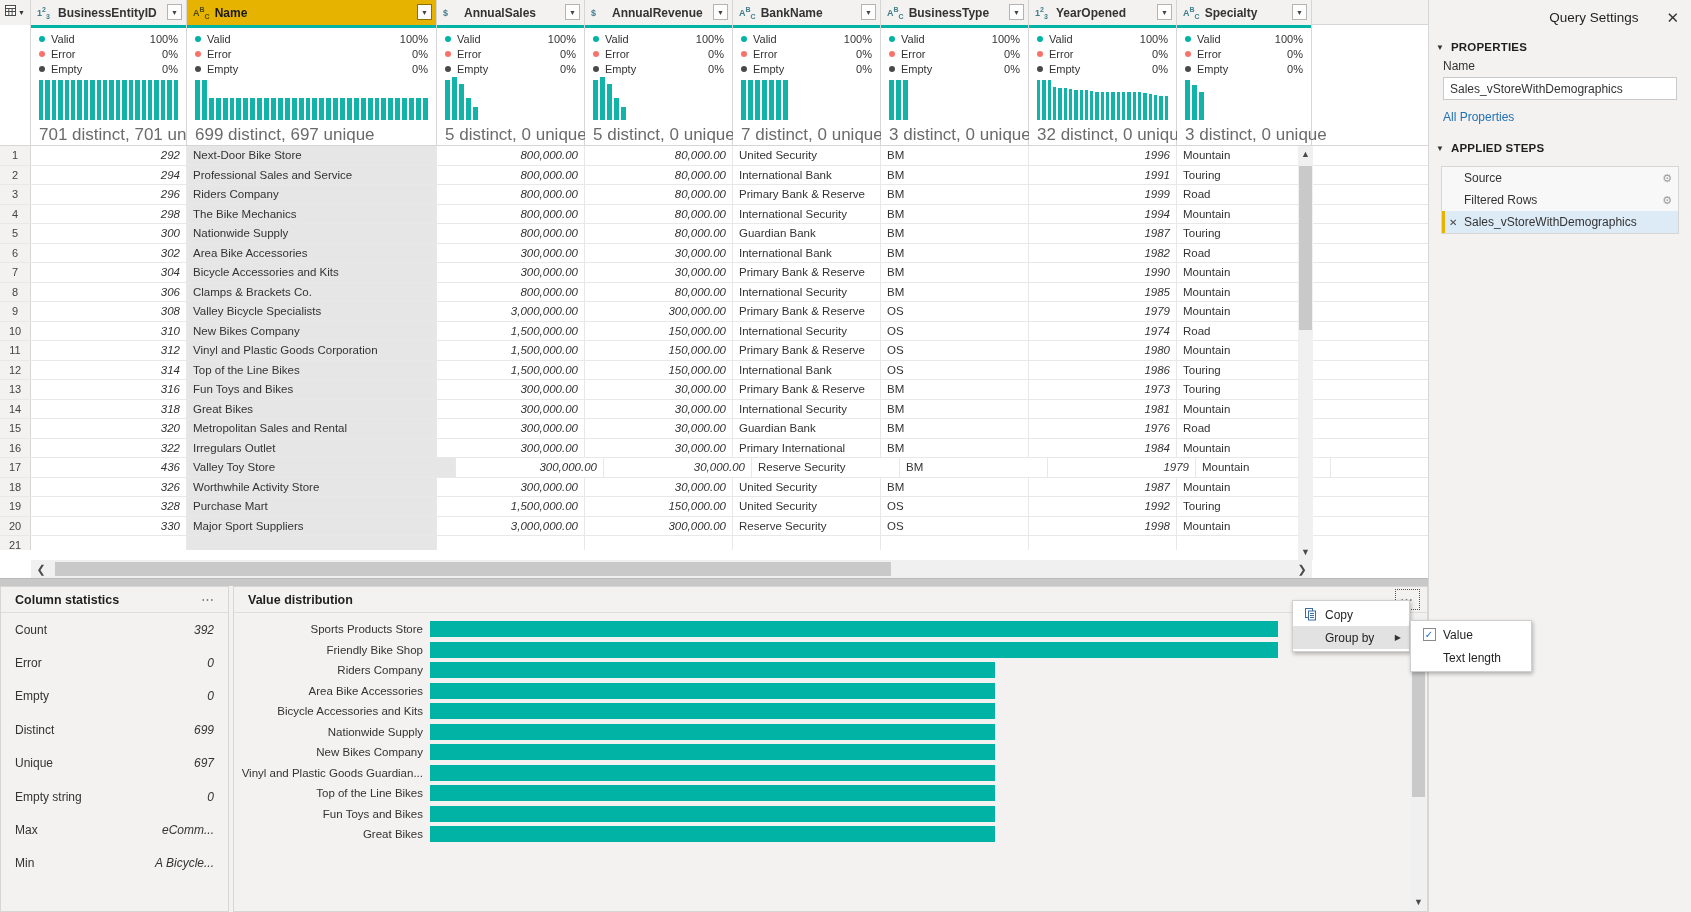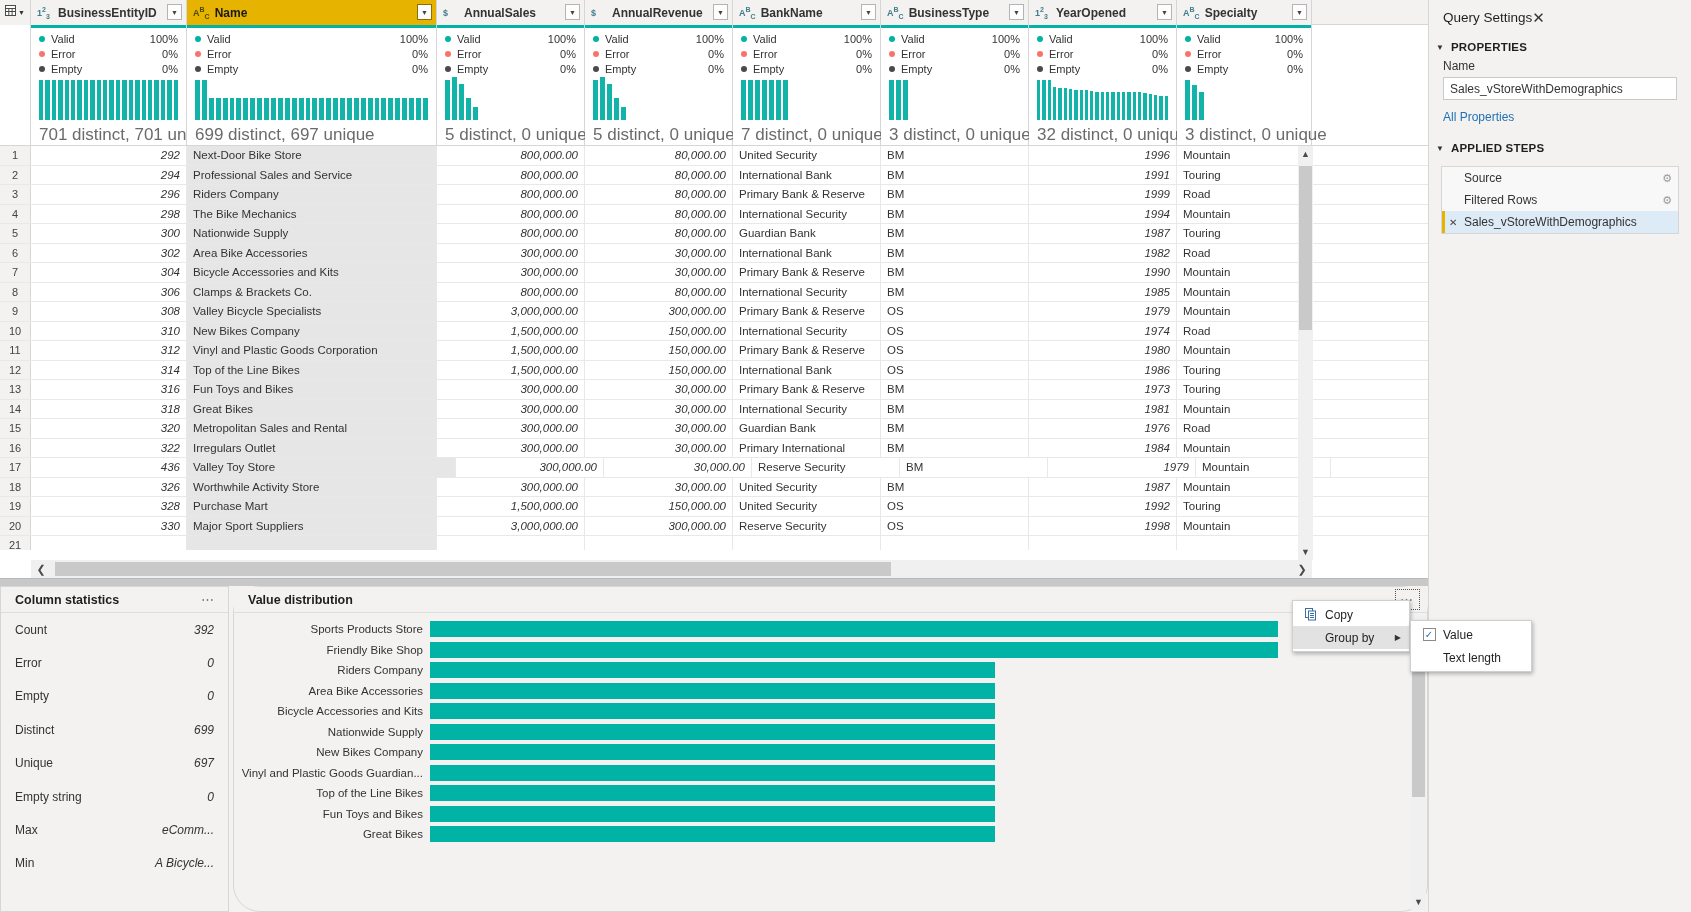--- a/index.html
+++ b/index.html
@@ -98,21 +98,21 @@
   .pane-head {
     height:26px; display:flex; align-items:center; justify-content:space-between;
     padding:0 10px 0 14px; border-bottom:1px solid #ddd; background:#f3f2f1;
   }
   .pane-title { font-weight:bold; font-size:12.5px; color:#1f1f1f; }
   .ellipsis-btn { letter-spacing:2px; color:#555; font-size:13px; padding:0 2px; }
   .stat-row { display:flex; justify-content:space-between; padding:0 14px; height:33.4px; align-items:center; font-size:12px;}
   .stat-label { color:#333; }
   .stat-val { font-style:italic; color:#333; }
 
-  #dist-pane { flex:1; margin-left:4px; position:relative;border-radius:27px; }
+  #dist-pane { flex:1; margin-left:4px; position:relative; }
   .dist-body { position:relative; flex:1; overflow:hidden; padding-top:6px;}
   .bar-row { display:flex; align-items:center; height:20.5px; }
   .bar-label { width:196px; min-width:196px; text-align:right; padding-right:7px; font-size:11.5px; color:#333; white-space:nowrap; overflow:hidden;}
   .bar-fill { height:16px; background:#00b3a4; }
   .dist-vscroll { position:absolute; right:1px; top:27px; bottom:1px; width:15px; background:#f0f0f0; display:flex; flex-direction:column; align-items:center;}
   .dist-vs-thumb { position:absolute; top:18px; left:1px; width:13px; height:165px; background:#c9c9c9; }
 
   
   #ctx-menu {
     position:absolute; left:1292px; top:600px; width:118px;
@@ -127,21 +127,21 @@
   #ctx-sub {
     position:absolute; left:1410px; top:620px; width:122px;
     background:#ffffff; border:1px solid #cfcfcf; box-shadow:1px 2px 4px rgba(0,0,0,.28);
     padding:2px 0; z-index:61;
   }
   .mi .chk { width:20px; display:flex; align-items:center; justify-content:center; color:#1f6fd0; font-size:12px; }
   .chkbox { width:13px; height:13px; border:1px solid #8a8a8a; background:#fff; display:flex; align-items:center; justify-content:center; font-size:10px; color:#1f6fd0;}
 
   
   #right { width:263px; background:#f3f2f1; border-left:1px solid #d6d6d6; height:912px; position:relative; }
-  .qs-head { display:flex; align-items:center; justify-content:flex-start; padding:10px 12px 8px 14px; }
+  .qs-head { display:flex; align-items:center; justify-content:flex-end; padding:10px 12px 8px 14px;gap:28px; }
   .qs-title { font-size:13.5px; color:#1f1f1f; }
   .qs-close { font-size:15px; color:#333; line-height:1; }
   .qs-section { margin-top:8px; }
   .qs-sec-head { display:flex; align-items:center; gap:7px; padding:0 0 6px 7px; }
   .tri { font-size:8px; color:#333; }
   .qs-sec-title { font-weight:bold; font-size:11.5px; color:#1f1f1f; letter-spacing:.2px;}
   .qs-label { padding:0 0 4px 14px; font-size:12px; color:#333; }
   .qs-input {
     margin:0 14px; height:23px; background:#fff; border:1px solid #c9c9c9;
     display:flex; align-items:center; padding:0 6px; font-size:12px; color:#333; overflow:hidden; white-space:nowrap;

